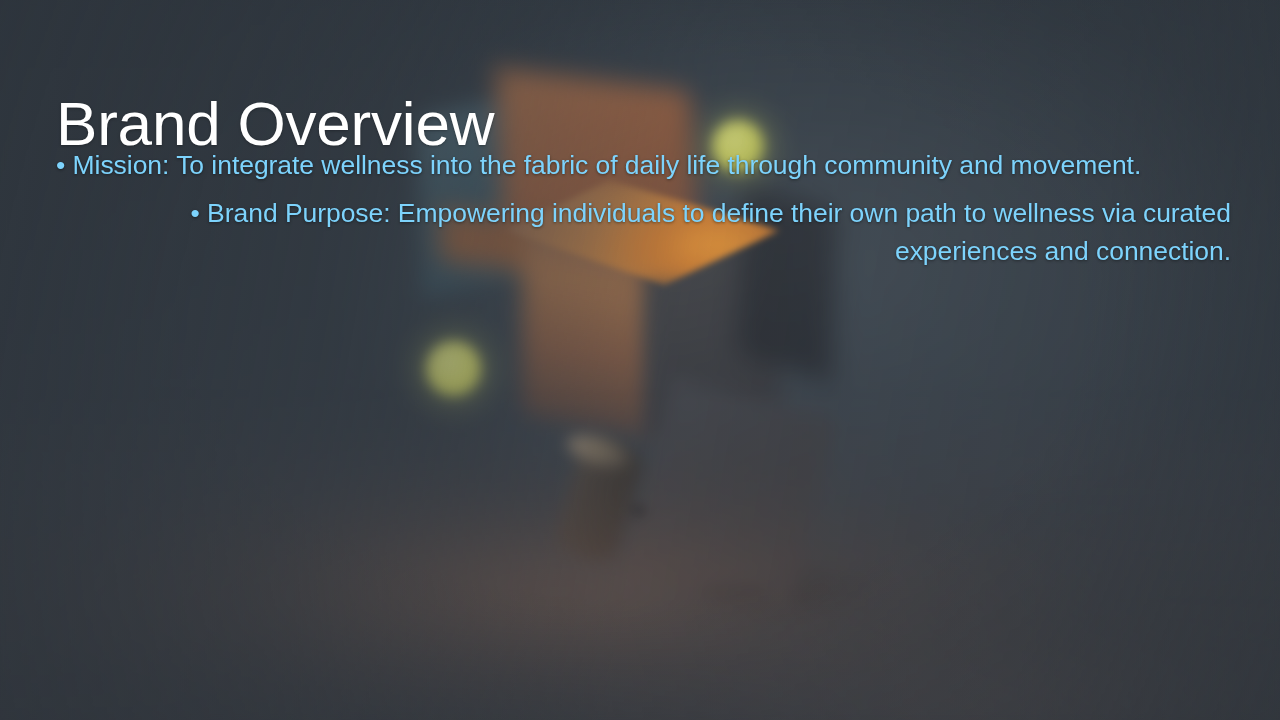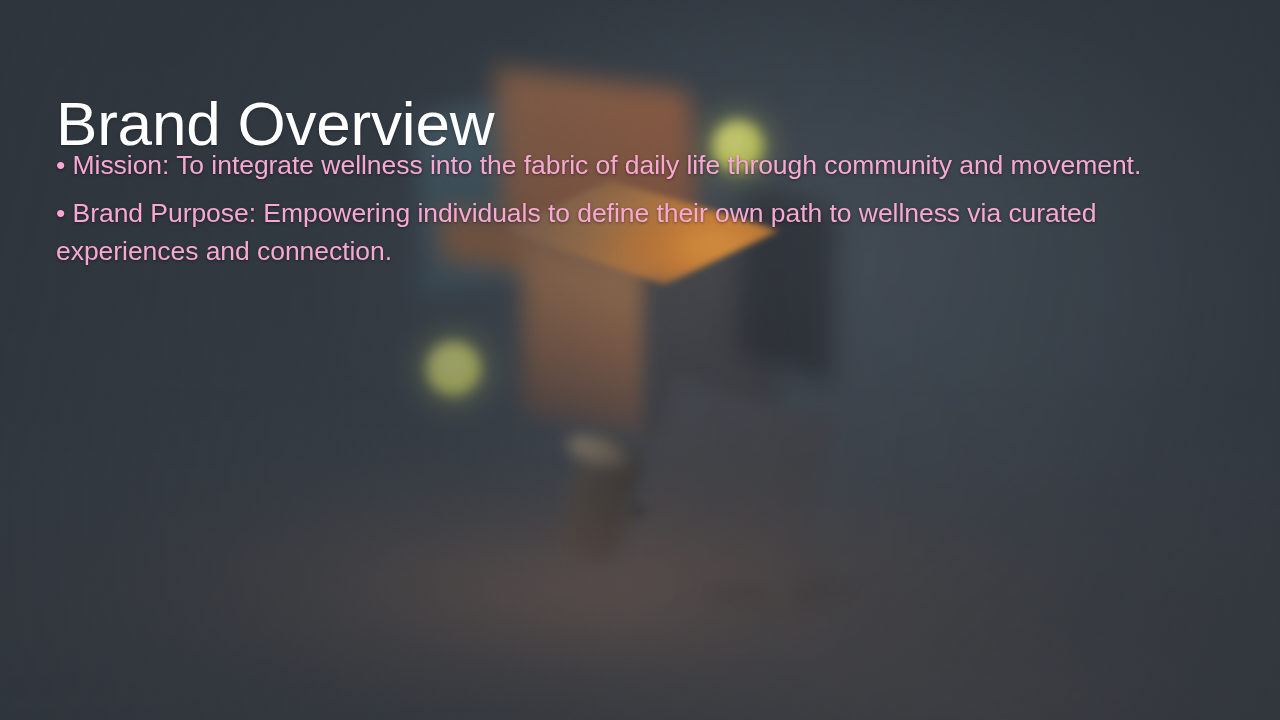--- a/index.html
+++ b/index.html
@@ -214,26 +214,26 @@
     margin: 0;
     padding: 0;
     list-style: none;
   }
   .bullet-item {
     position: relative;
     display: block;
     font-size: 26.5px;
     font-weight: 400;
     line-height: 38.5px;
-    color: #f9a8d4;
+    color: #7dd3fc;
     margin: 0 0 9px 0;
     text-shadow: 0 1px 3px rgba(0,0,0,0.45);
     letter-spacing: -0.05px;
   }
-  .bullet-item:last-child { margin-bottom: 0; }
+  .bullet-item:last-child { margin-bottom: 0; text-align: right; }
   .bullet-text { display: inline; }
 </style>
 </head>
 <body>
 
 <div id="slide">
 
   <div id="bg">
     <div class="base-wash"></div>
 

